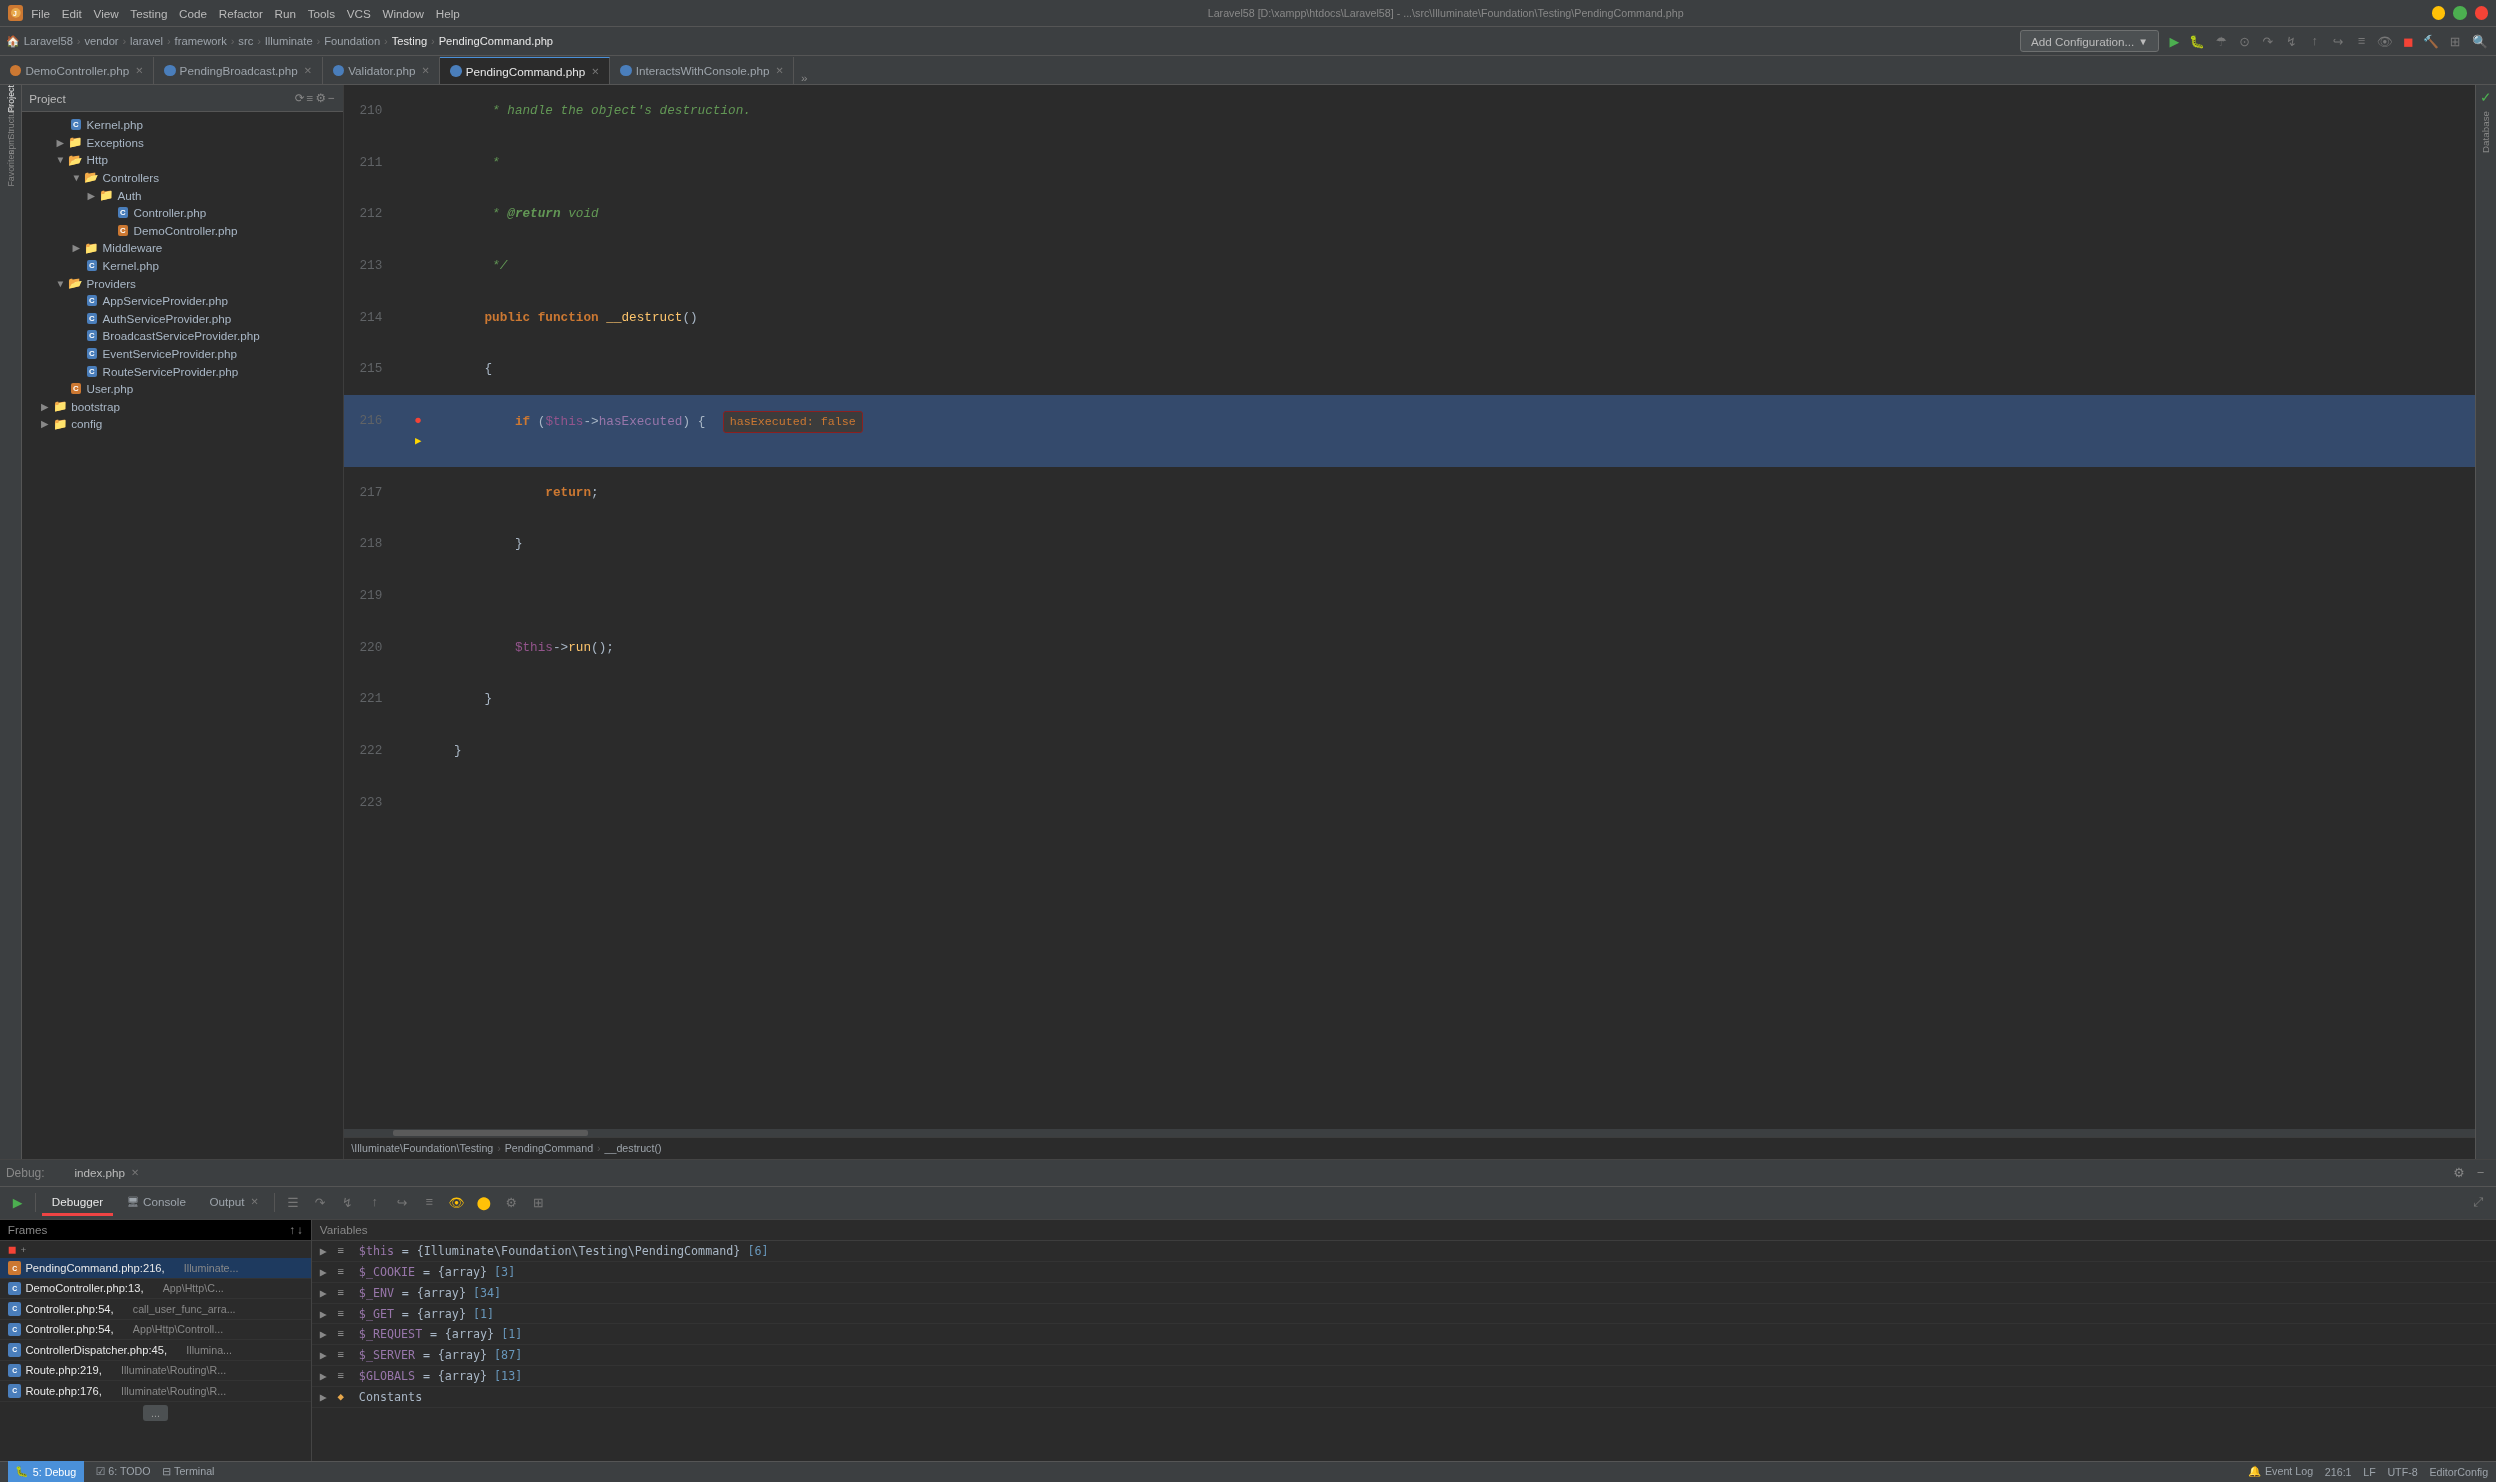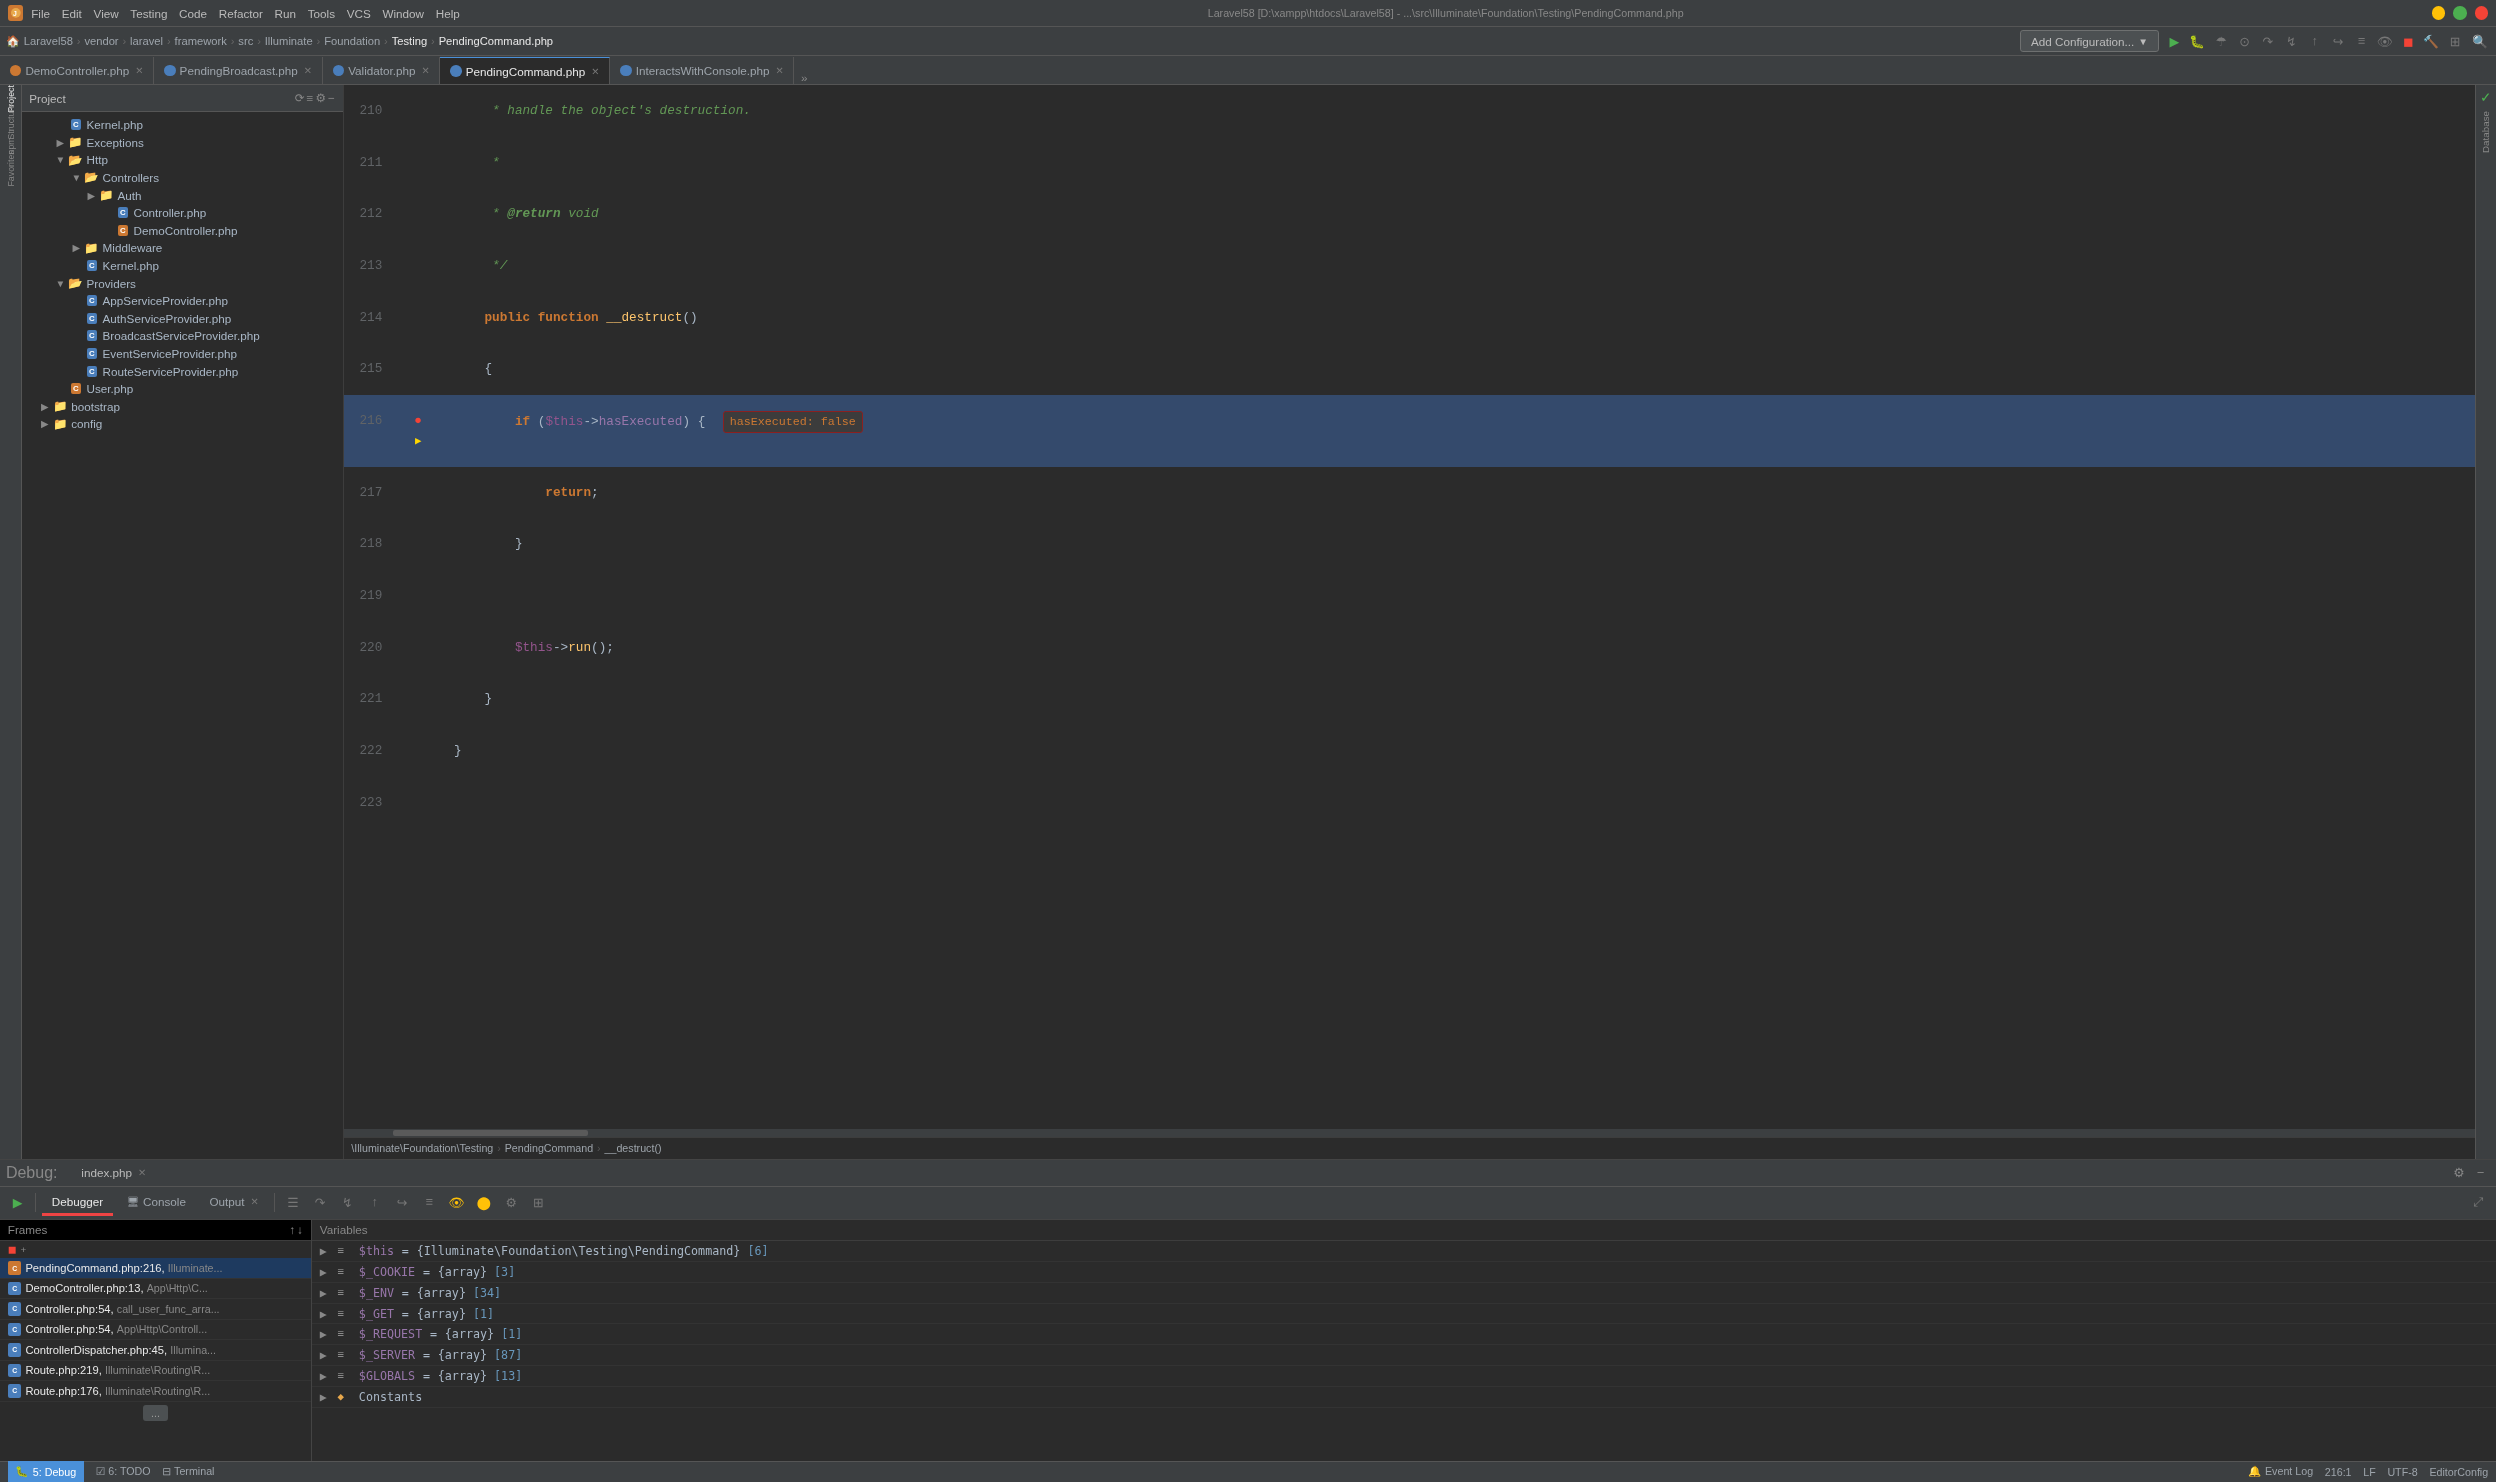--- a/index.html
+++ b/index.html
@@ -351,21 +351,21 @@
       cursor: pointer;
       font-size: 11.2px;
       gap: 3.9px;
       border-bottom: 1px solid #333;
     }
     .frame-item.active { background: #1e3a5f; }
     .frame-icon-php { background: #4a7ebb; border-radius: 2px; width: 13.7px; height: 13.7px; display: flex; align-items: center; justify-content: center; font-size: 6.8px; color: white; font-weight: bold; }
     .frame-icon-php-o { background: #cc7832; border-radius: 2px; width: 13.7px; height: 13.7px; display: flex; align-items: center; justify-content: center; font-size: 6.8px; color: white; font-weight: bold; }
     .frame-text { flex: 1; overflow: hidden; text-overflow: ellipsis; white-space: nowrap; color: #a9b7c6; }
     .frame-text .file { color: #e8e8e8; }
-    .frame-text .location { color: #888; font-size: 10.7px; }
+    .frame-text .location { color: #888; font-size: 10.7px; margin-left: 16px; }
     .more-frames { display: flex; align-items: center; justify-content: center; padding: 3.9px; }
     .more-frames-btn { background: #4c5052; border: none; border-radius: 2.9px; color: #999; padding: 2px 7.8px; cursor: pointer; font-size: 10.7px; }
 
     
     .variables-panel {
       flex: 1;
       overflow-y: auto;
       padding: 0;
     }
     .vars-header {
@@ -831,21 +831,21 @@
 
   <div class="right-sidebar">
     <div class="right-check">✓</div>
     <div class="right-sidebar-icon">Database</div>
   </div>
 </div>
 
 <div class="debug-panel">
 
   <div class="debug-tabs">
-    <span style="font-size:16px; color:#888; margin-right:14px;">Debug:</span>
+    <span style="font-size:12px; color:#888; margin-right:20px;">Debug:</span>
     <div class="debug-tab-title">
       <span>index.php</span>
       <span class="debug-tab-close">✕</span>
     </div>
     <div class="debug-tools">
       <div class="debug-tool-icon">⚙</div>
       <div class="debug-tool-icon">−</div>
     </div>
   </div>
 

